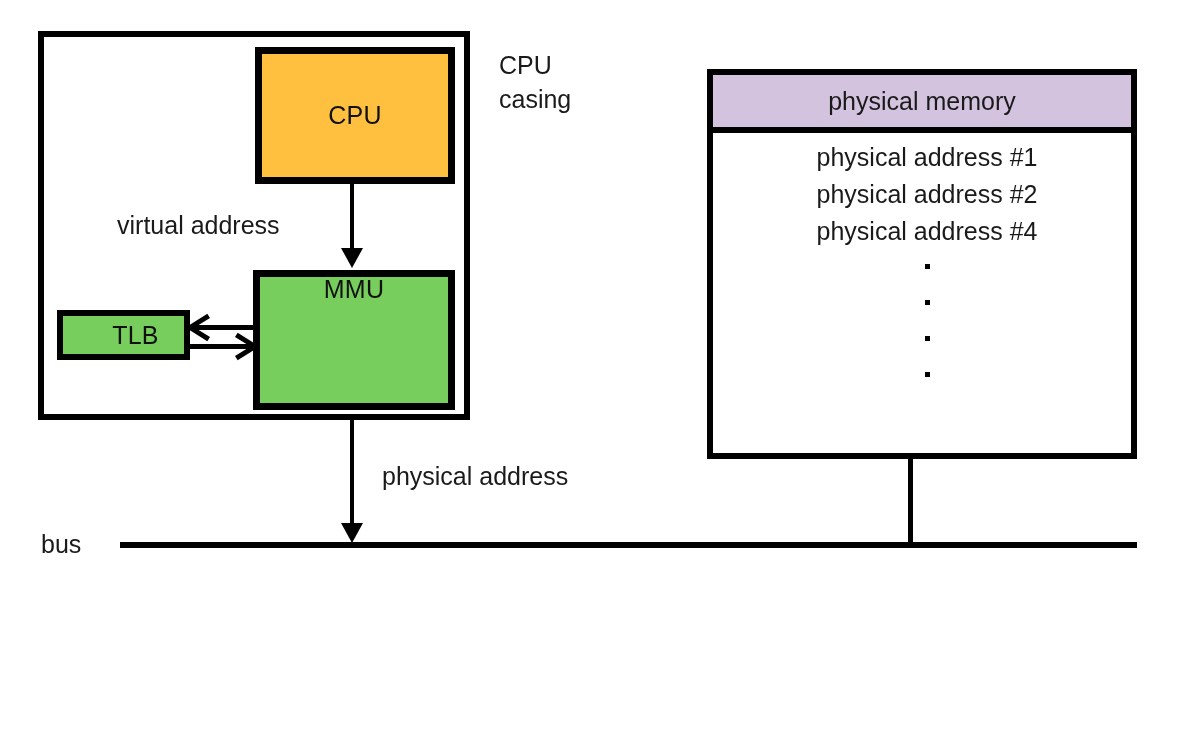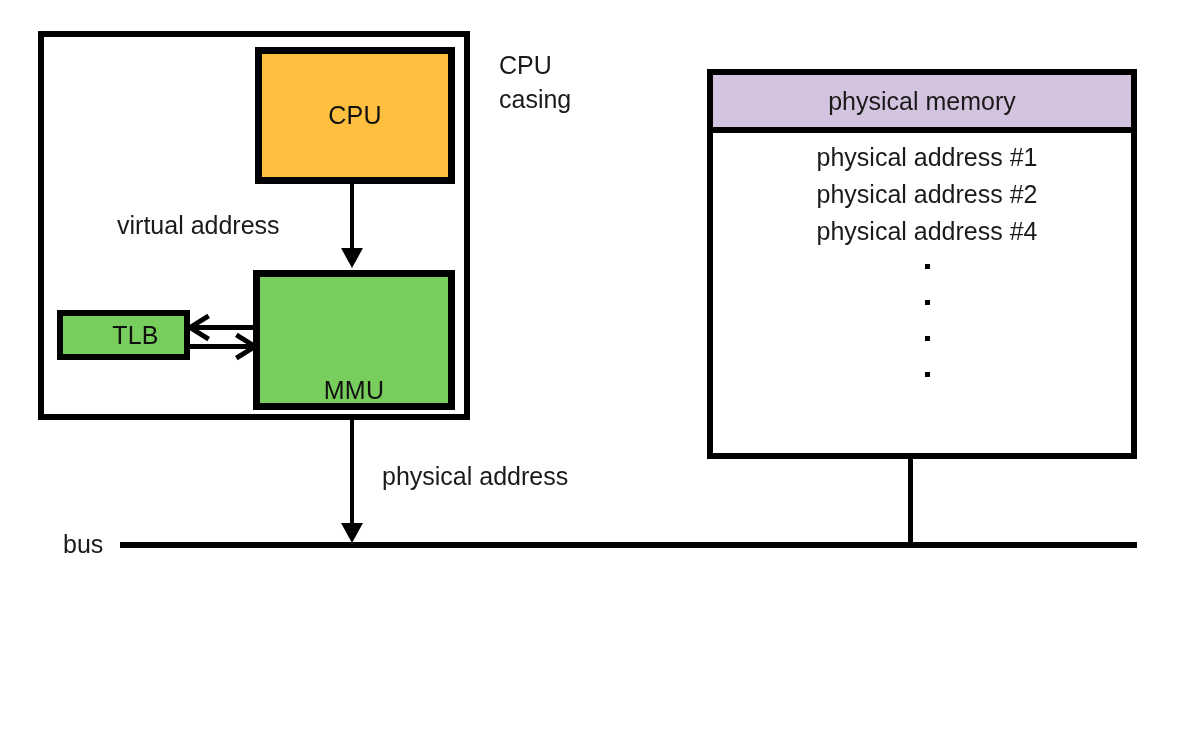--- a/index.html
+++ b/index.html
@@ -24,21 +24,21 @@
     left:255px;top:47px;width:200px;height:137px;
     border:7px solid #000000;
     background:var(--cpu-fill);
     display:flex;align-items:center;justify-content:center;
   }
 
   .mmu-block{
     left:253px;top:270px;width:202px;height:140px;
     border:7px solid #000000;
     background:var(--mmu-fill);
-    display:flex;align-items:flex-end;justify-content:center;
+    display:flex;align-items:flex-start;justify-content:center;
   }
 
   .tlb-block{
     left:57px;top:310px;width:133px;height:50px;
     border:6px solid #000000;
     background:var(--tlb-fill);
     display:flex;align-items:center;justify-content:center;padding-left:24px;
   }
 
   .block-label{
@@ -69,21 +69,21 @@
   .dot{
     width:5px;height:5px;background:#000;border-radius:0;
     margin:0 auto 31px auto;
   }
 
   
   .lbl{position:absolute;font-size:25px;line-height:34px;white-space:pre;}
   .lbl-casing{left:499px;top:48px;text-align:left;}
   .lbl-virtual{left:117px;top:208px;}
   .lbl-physaddr{left:382px;top:459px;}
-  .lbl-bus{left:63px;top:527px;}
+  .lbl-bus{left:41px;top:527px;}
 
   
   .legend{position:absolute;left:48px;top:592px;}
   .legend-line{font-size:24px;line-height:40px;white-space:pre;}
 
   
   .bus-line{
     position:absolute;left:120px;top:542px;width:1017px;height:6px;
     background:#000000;
   }

